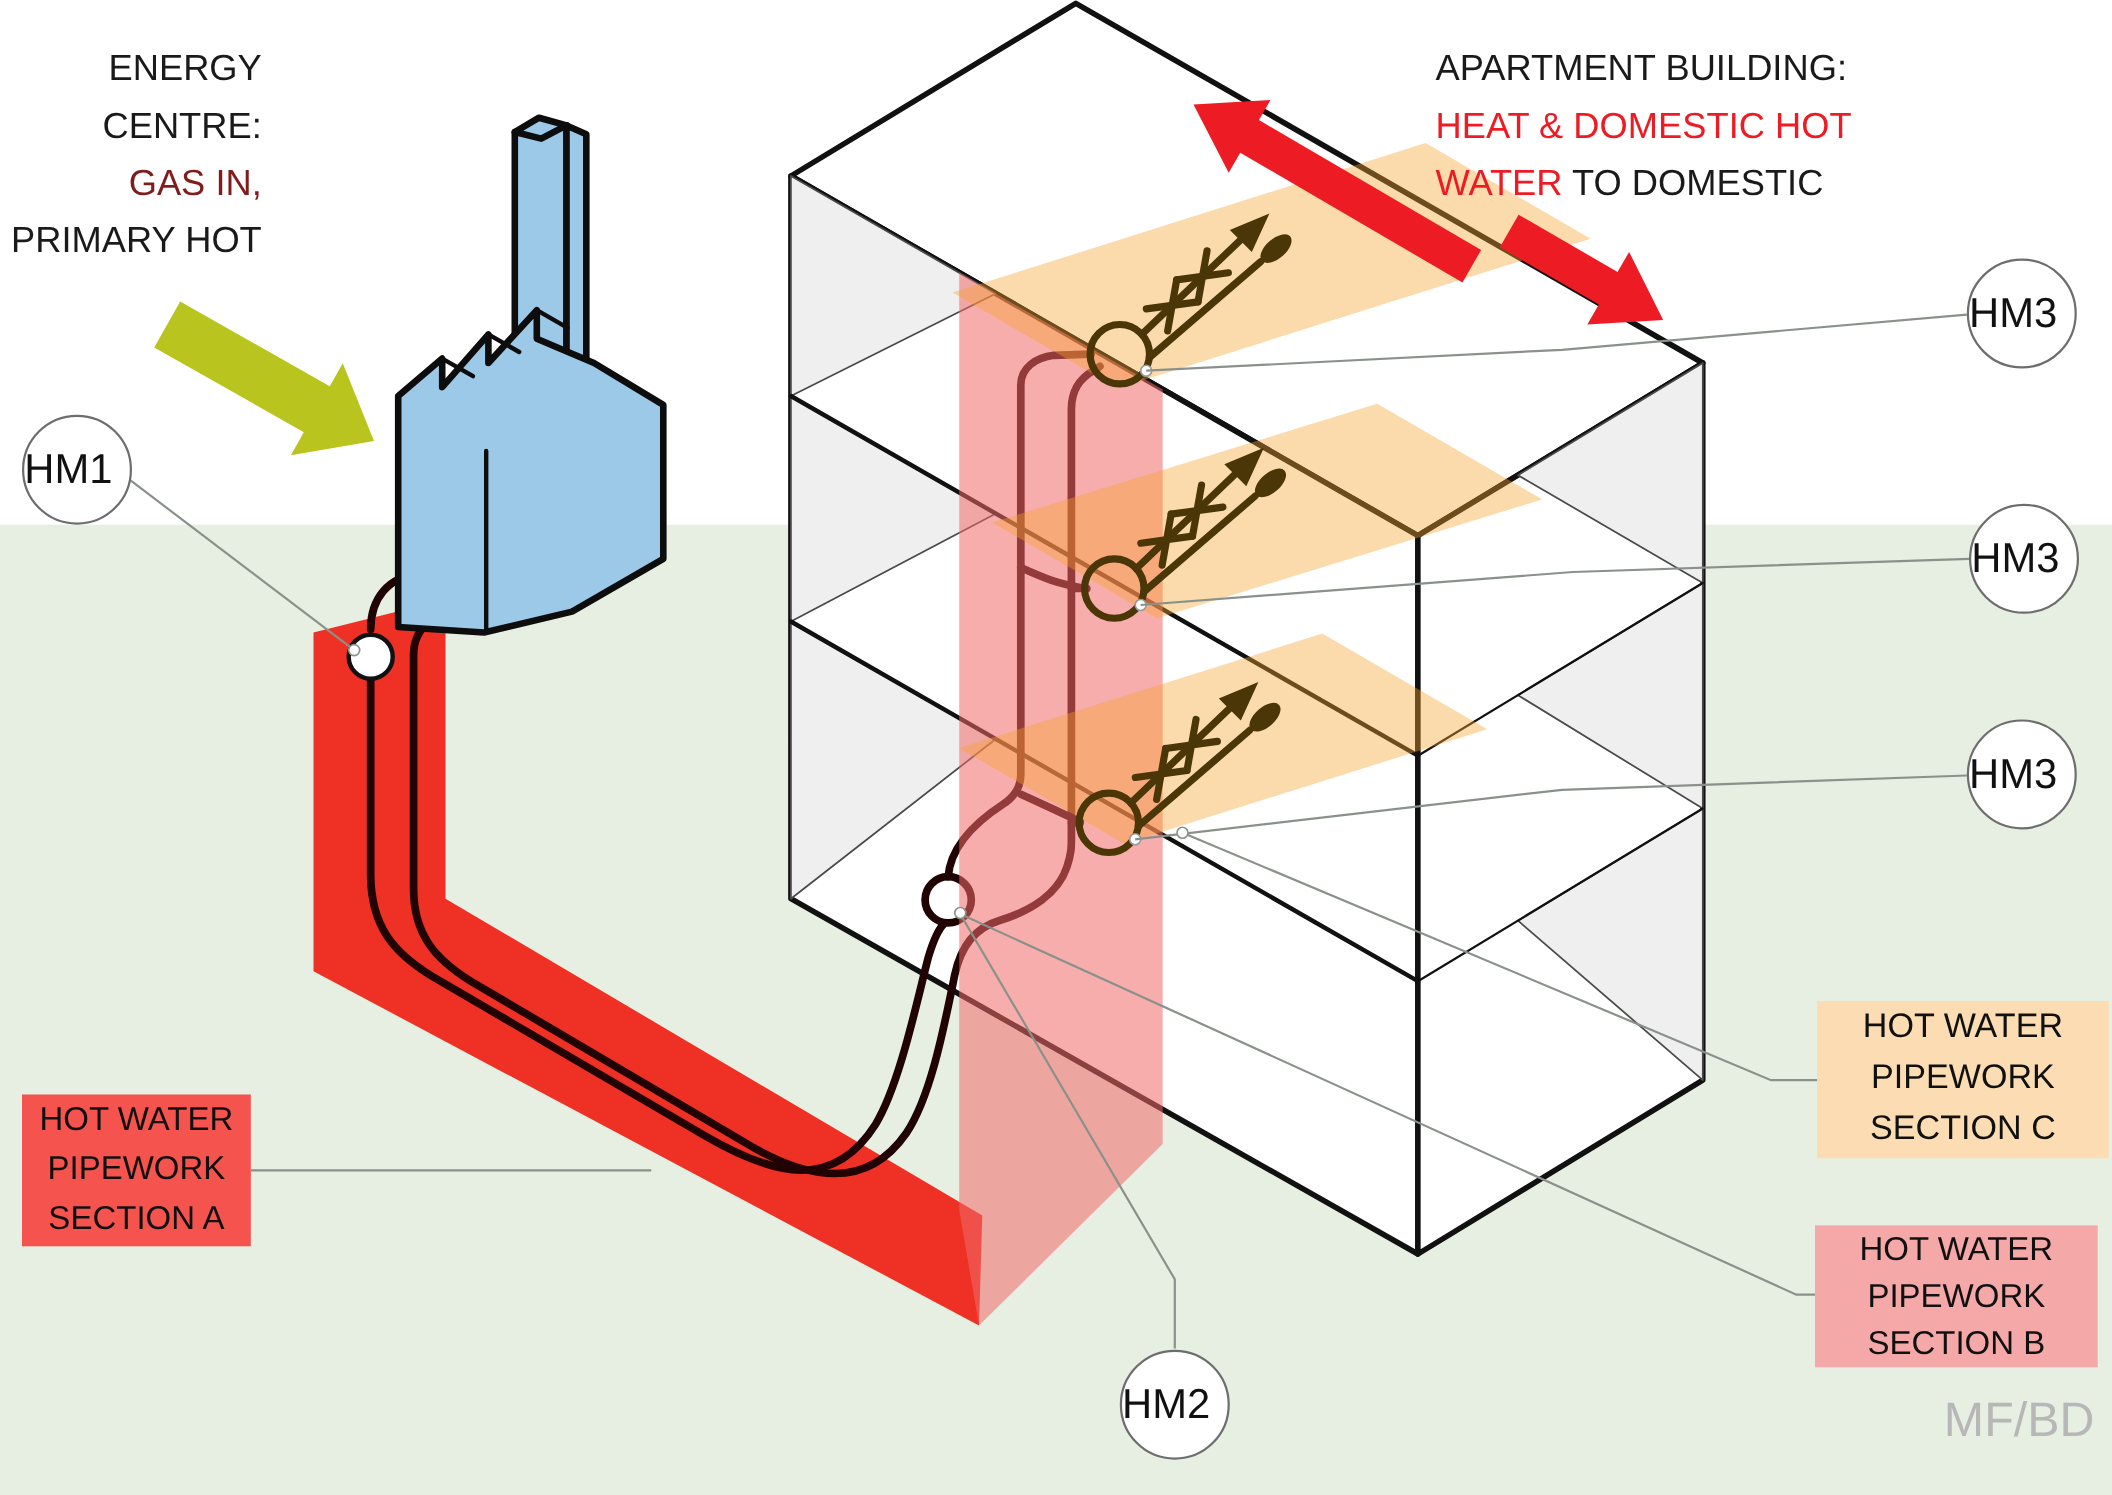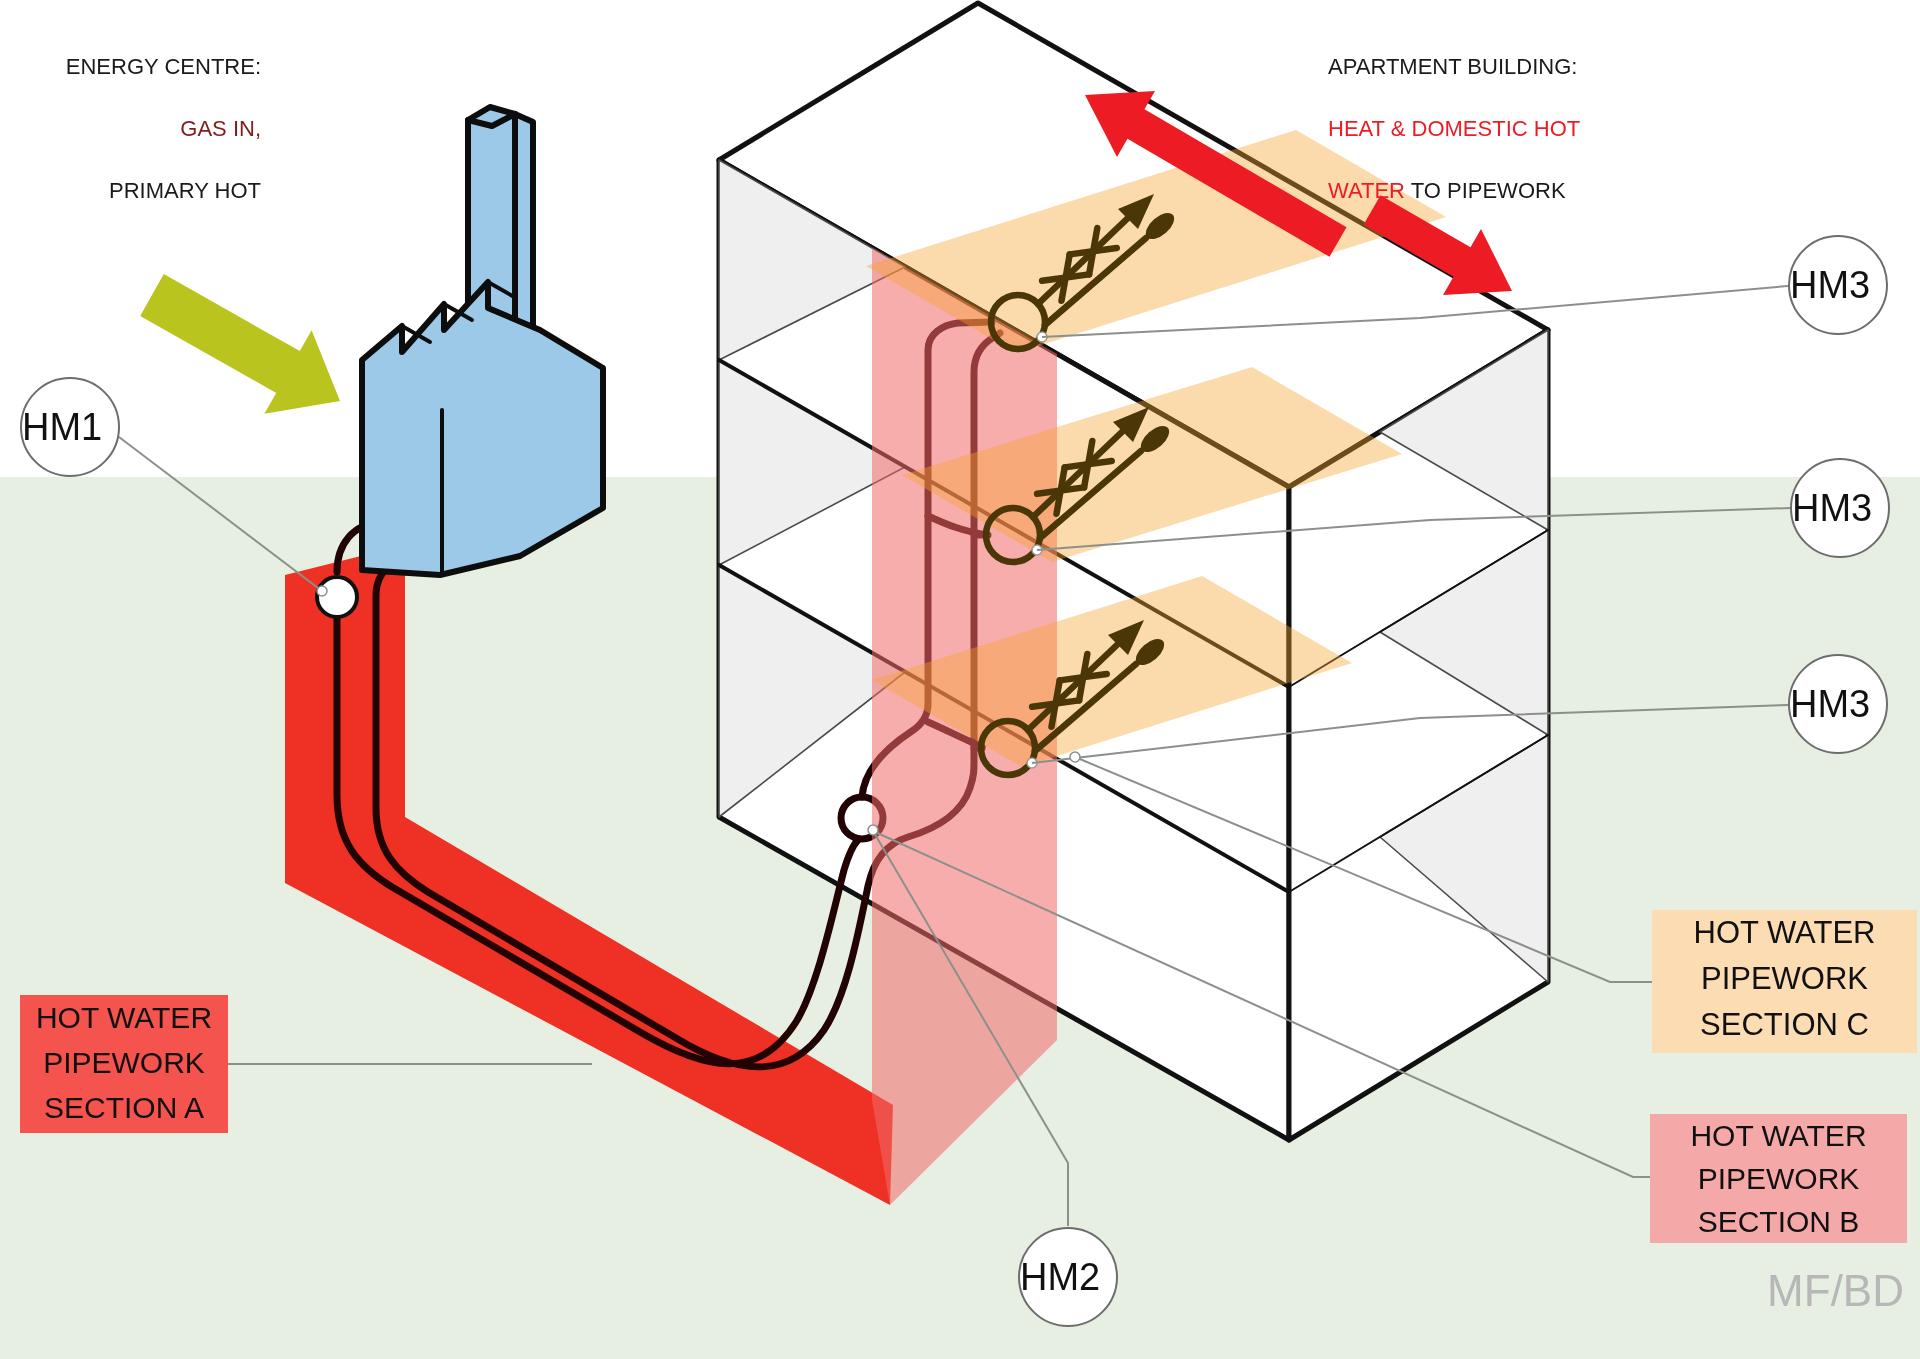--- a/index.html
+++ b/index.html
@@ -1,21 +1,21 @@
 <!DOCTYPE html>
 <html><head>
 <meta charset="utf-8">
 <style>
   html,body{margin:0;padding:0;background:#888;}
   #stage{
     position:relative;width:1920px;height:1359px;background:#ffffff;
     font-family:"Liberation Sans", sans-serif;overflow:hidden;
   }
   #scene{position:absolute;left:0;top:0;width:1920px;height:1359px;}
-  .hdr{position:absolute;font-size:22px;line-height:62px;color:#1a1a1a;letter-spacing:0;padding-left:23px;}
+  .hdr{position:absolute;font-size:33px;line-height:52px;color:#1a1a1a;letter-spacing:0;}
   #hdr-left{left:0;top:36px;width:238px;text-align:right;}
   #hdr-right{left:1305px;top:36px;width:430px;text-align:left;}
   .txt-green{color:#7f1d1d;}
   .txt-red{color:#ED1C24;}
   .meter{
     position:absolute;width:100px;height:100px;border-radius:50%;
     background:#fff;border:2px solid #6d6d6d;display:flex;align-items:center;justify-content:flex-start;
     font-size:38px;color:#111;box-sizing:border-box;
   }
   .secbox{
@@ -146,21 +146,21 @@
 
   <div class="hdr" id="hdr-left">
     <div>ENERGY CENTRE:</div>
     <div class="txt-green">GAS IN,</div>
     <div>PRIMARY HOT</div>
   </div>
 
   <div class="hdr" id="hdr-right">
     <div>APARTMENT BUILDING:</div>
     <div class="txt-red">HEAT &amp; DOMESTIC HOT</div>
-    <div><span class="txt-red">WATER</span><span> TO PIPEWORK</span></div>
+    <div><span class="txt-red">WATER</span><span> TO DOMESTIC</span></div>
   </div>
 
   <div class="meter" style="left:20px;top:377px;">
     <span>HM1</span>
   </div>
   <div class="meter" style="left:1018px;top:1227px;">
     <span>HM2</span>
   </div>
   <div class="meter" style="left:1788px;top:235px;">
     <span>HM3</span>

